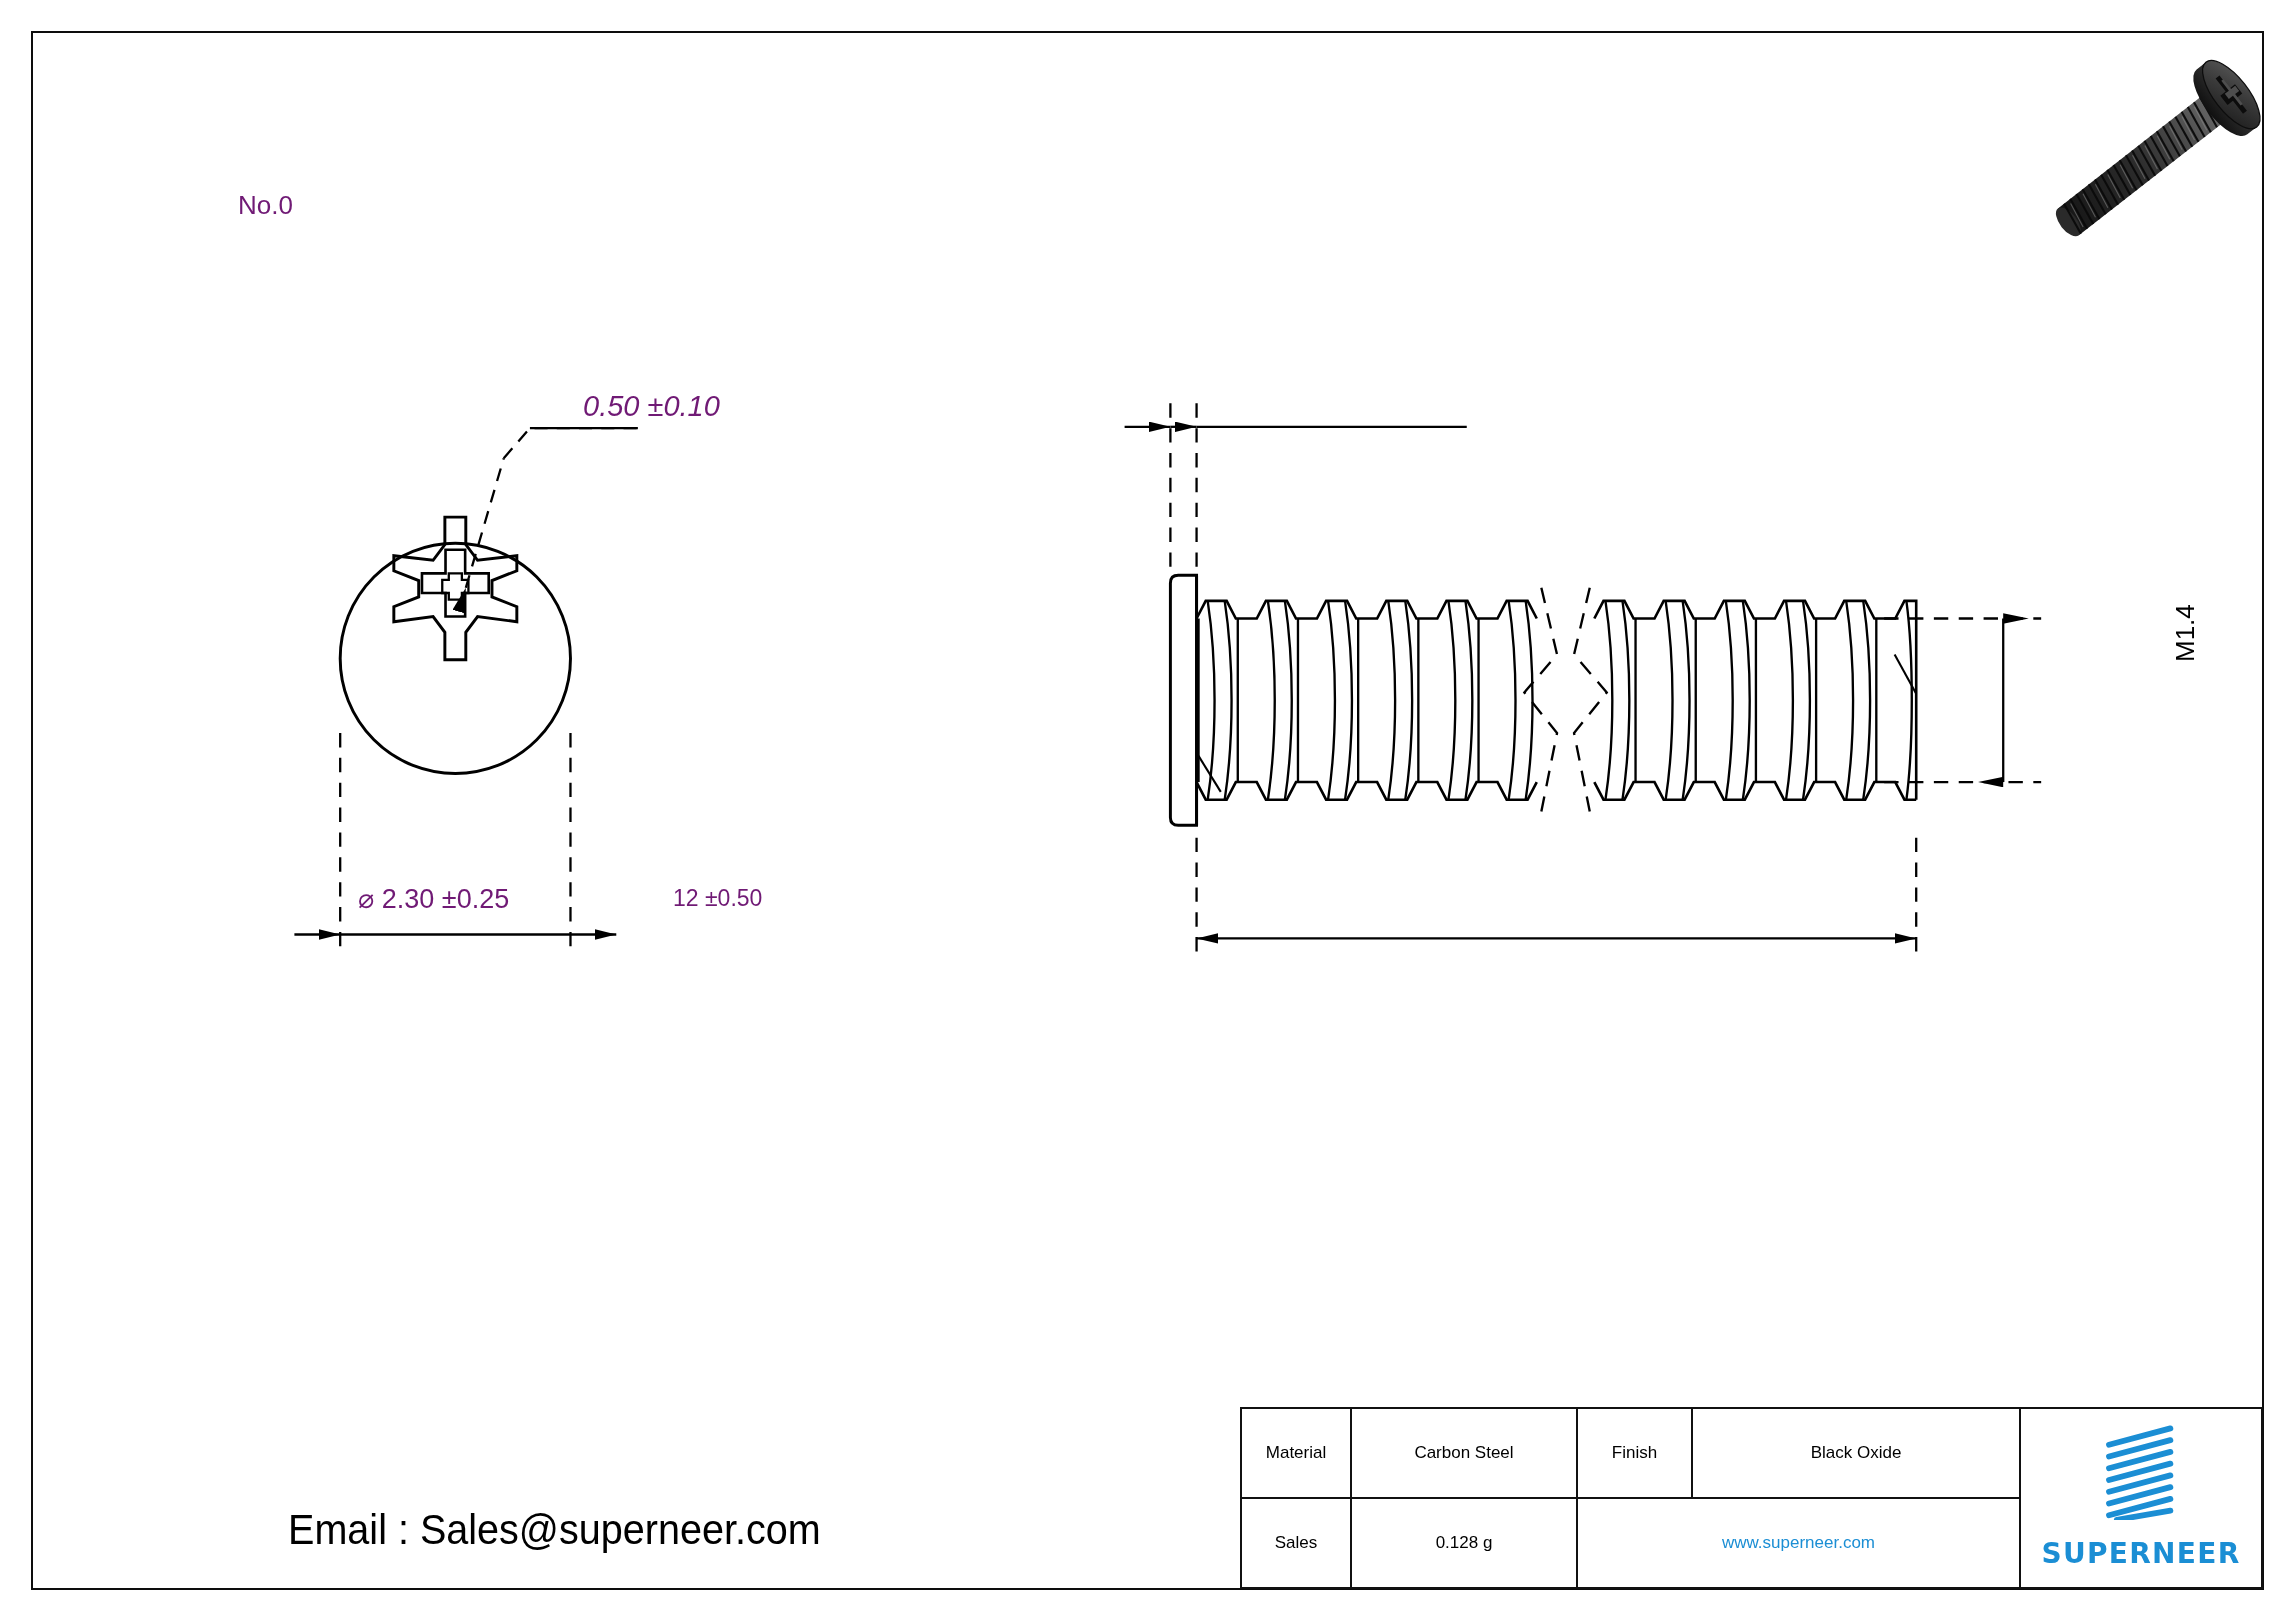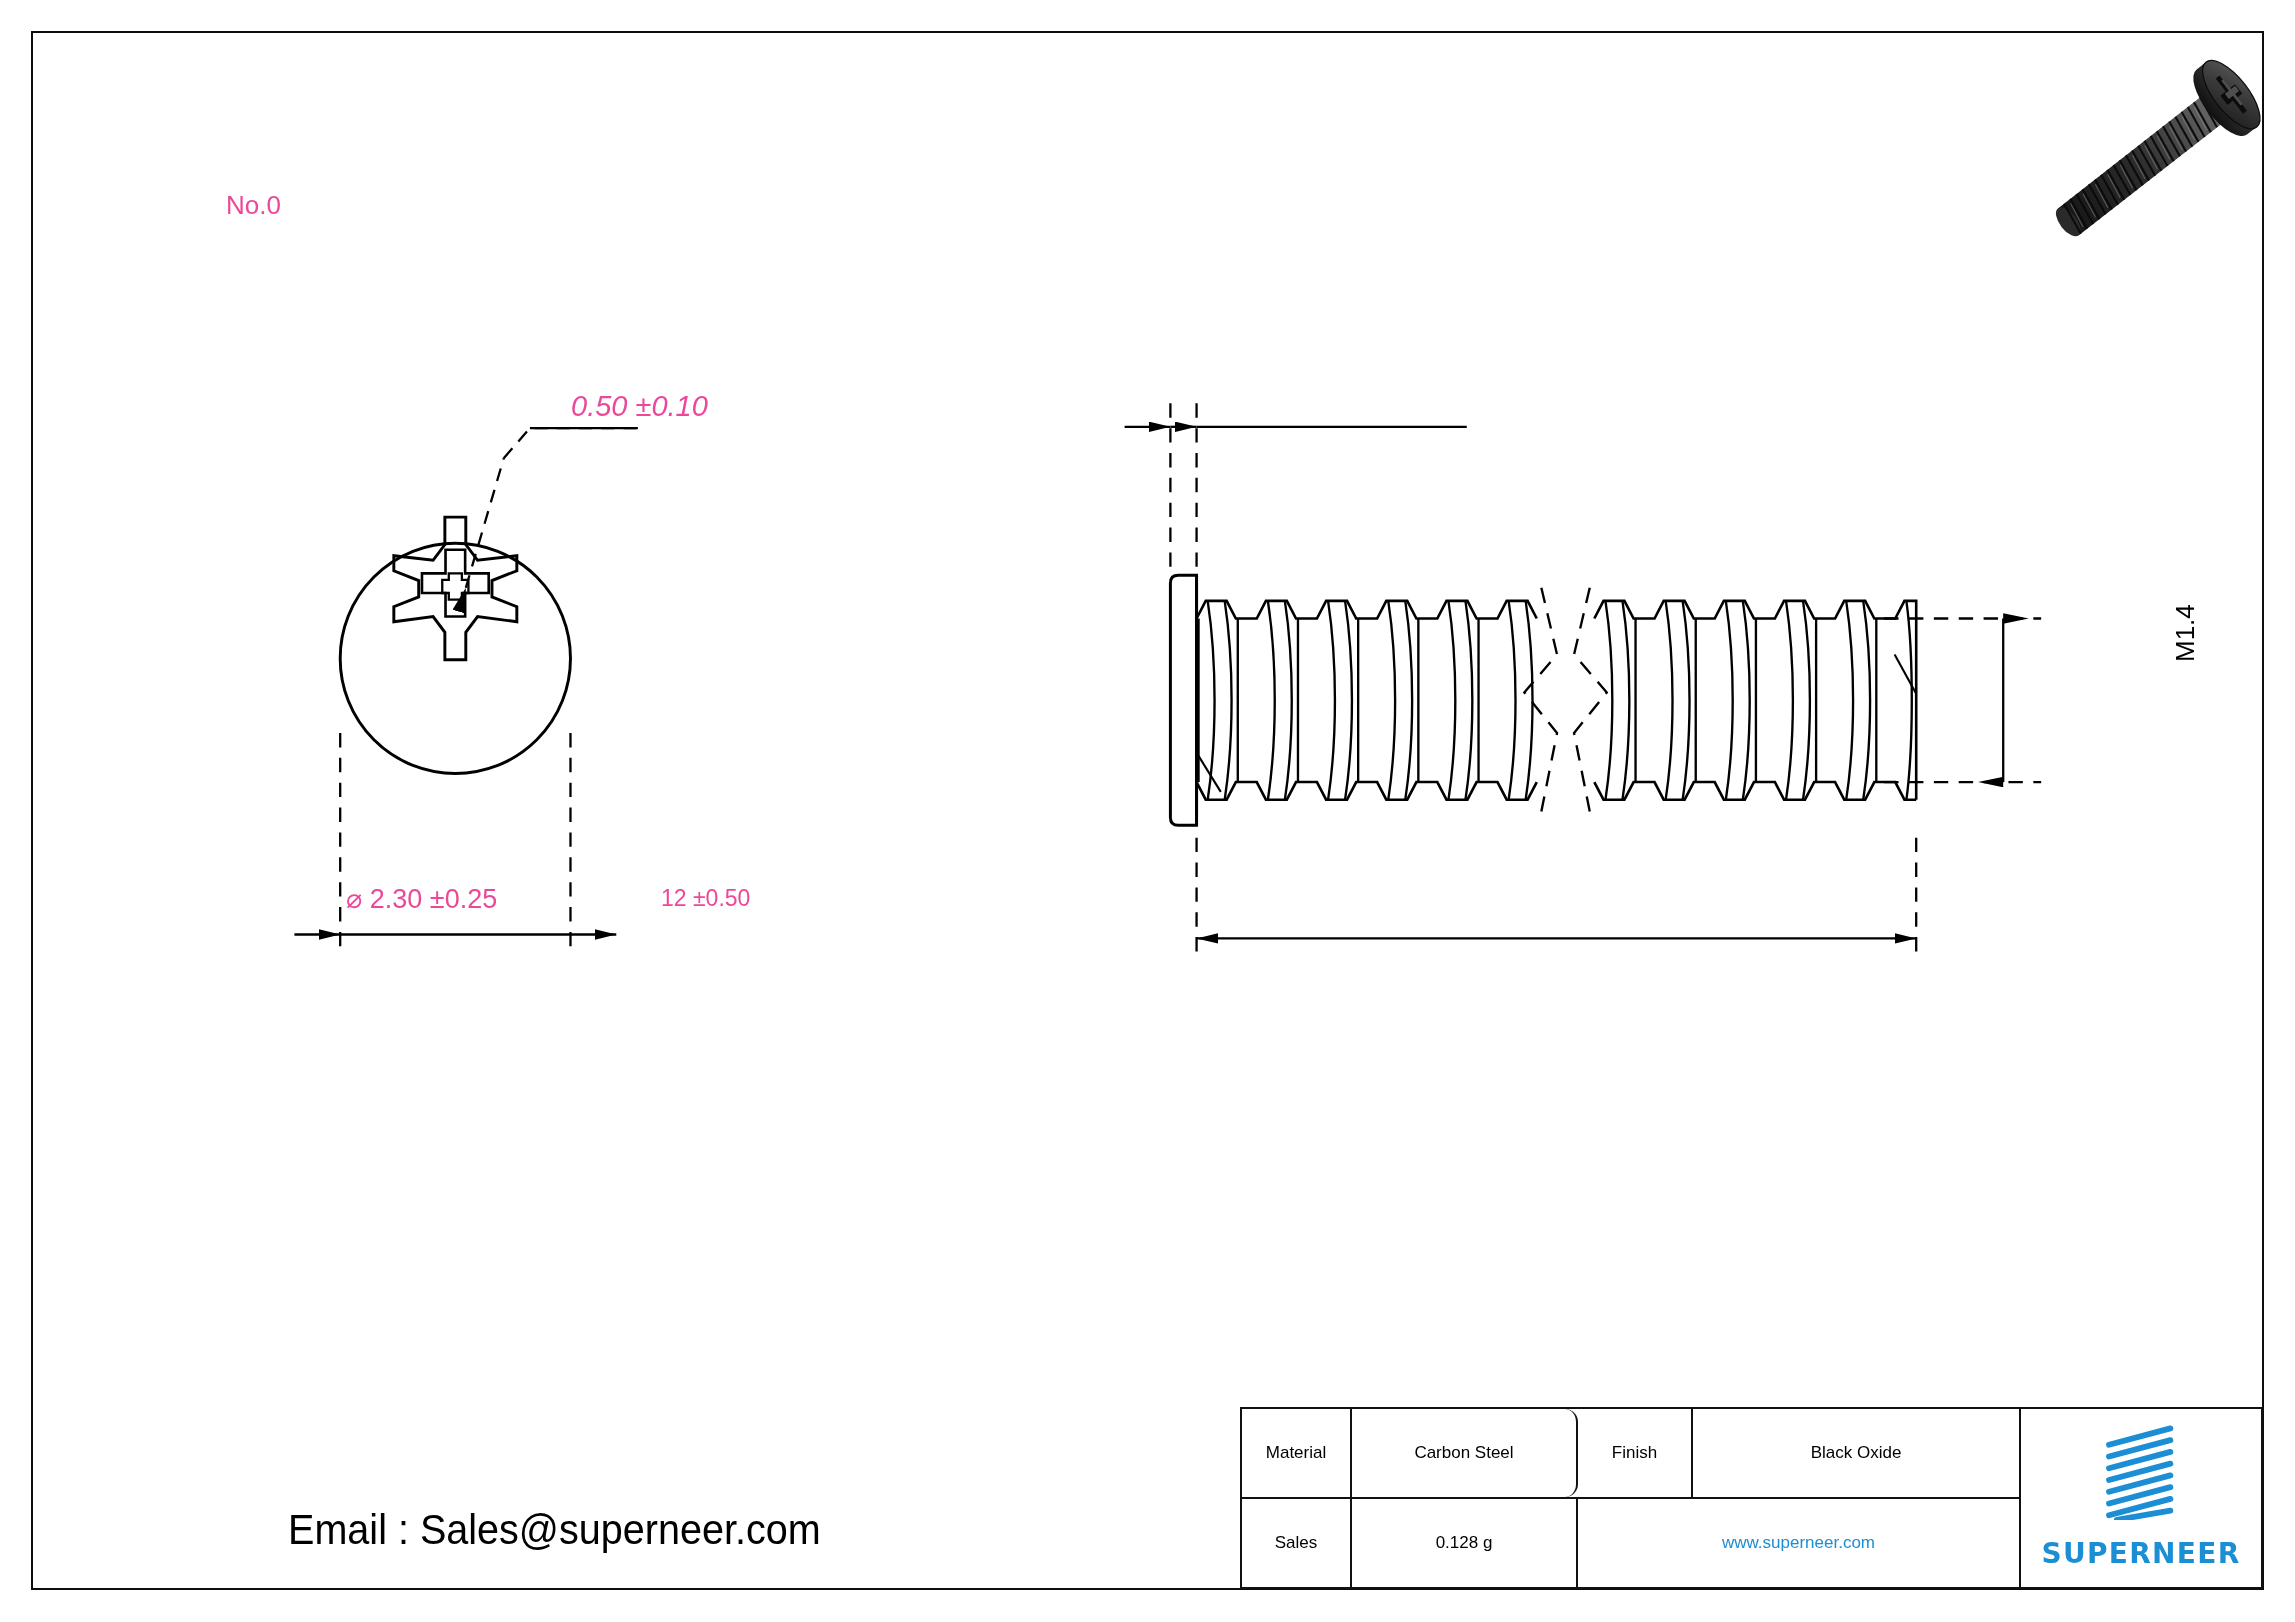--- a/index.html
+++ b/index.html
@@ -19,40 +19,40 @@
            border-bottom:2.6px solid #111;}
   .partno{font-size:34px;font-weight:bold;color:#000;letter-spacing:0px;line-height:41px;
           white-space:nowrap;}
   .desc-l{font-size:17px;color:#000;line-height:21.6px;white-space:nowrap;margin-top:2.6px;}
   .tb-row{display:flex;flex:1 1 0;box-sizing:border-box;}
   .tb-row.r1{border-bottom:2px solid #111;}
   .cell{box-sizing:border-box;display:flex;align-items:center;justify-content:center;
         font-size:17px;color:#000;white-space:nowrap;}
   .cell.bd{border-right:2px solid #111;}
   .c-lab{flex:0 0 110px;}
-  .c-val{flex:0 0 226px;border-radius:13px;}
+  .c-val{flex:0 0 226px;}
   .c-lab2{flex:0 0 115px;}
   .c-val2{flex:1 1 auto;border-radius:10px;}
   .c-wlab{flex:0 0 110px;}
   .c-wval{flex:0 0 226px;}
   .c-url{flex:1 1 auto;color:#1b8ed4;}
   .tb-right{flex:1 1 auto;position:relative;}
   .logo-bars{position:absolute;left:50%;top:14.4px;transform:translateX(-50%);
              width:77px;height:97px;}
   .logo-word{position:absolute;left:0;right:0;bottom:17px;text-align:center;
              font-size:28px;font-weight:bold;color:#1b8ed4;letter-spacing:1.3px;
              font-family:"DejaVu Sans",sans-serif;}
 
   
   .email{position:absolute;left:288px;top:1505px;font-size:43px;color:#000;
          white-space:nowrap;font-family:"Liberation Sans Narrow","Liberation Sans",sans-serif;
          transform:scaleX(0.92);transform-origin:left center;}
 
   
-  .lbl{position:absolute;font-size:26px;color:#ec4899;white-space:nowrap;}
+  .lbl{position:absolute;font-size:26px;color:#701a75;white-space:nowrap;margin-left:12px;}
   .lbl-no0{left:226px;top:190px;}
   .lbl-dia{left:346px;top:883px;font-size:27px;}
   .lbl-head{left:571px;top:390px;font-size:29px;font-style:italic;}
   .lbl-len{left:661px;top:885px;font-size:23px;}
   .lbl-m14{position:absolute;left:2170px;top:662px;font-size:26px;color:#000;
            white-space:nowrap;transform:rotate(-90deg);transform-origin:left top;}
 </style>
 </head>
 <body>
 

